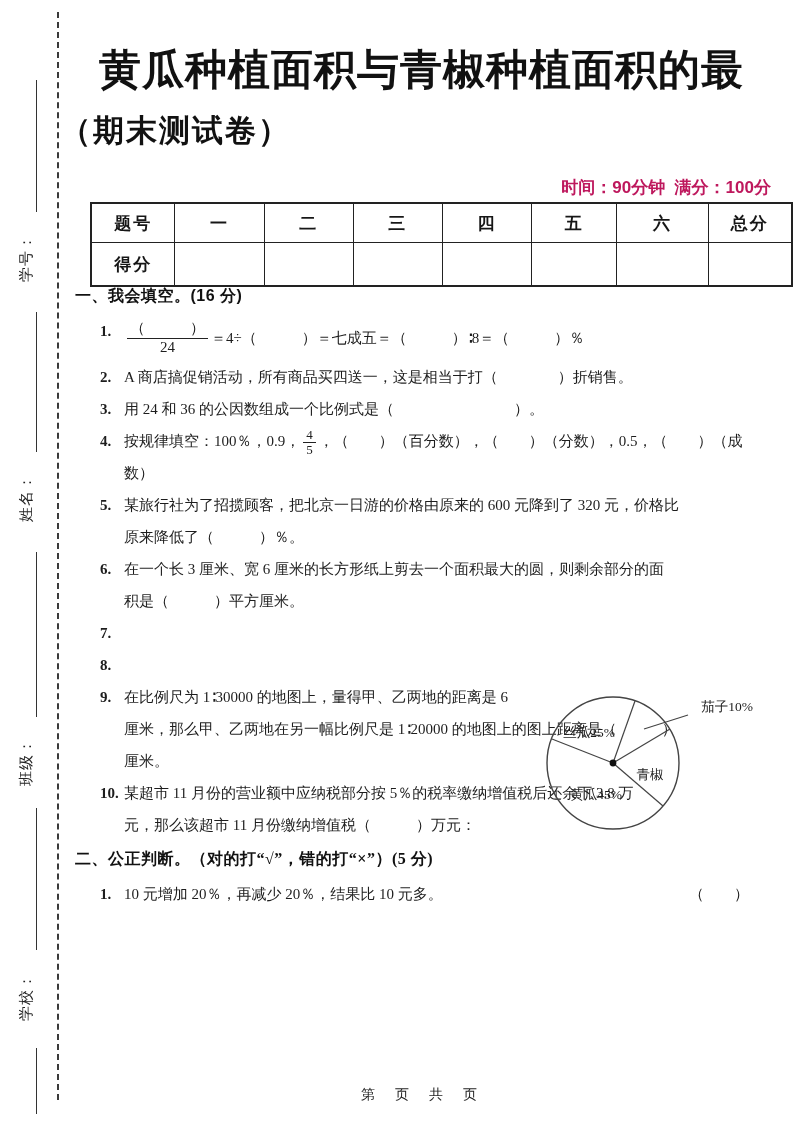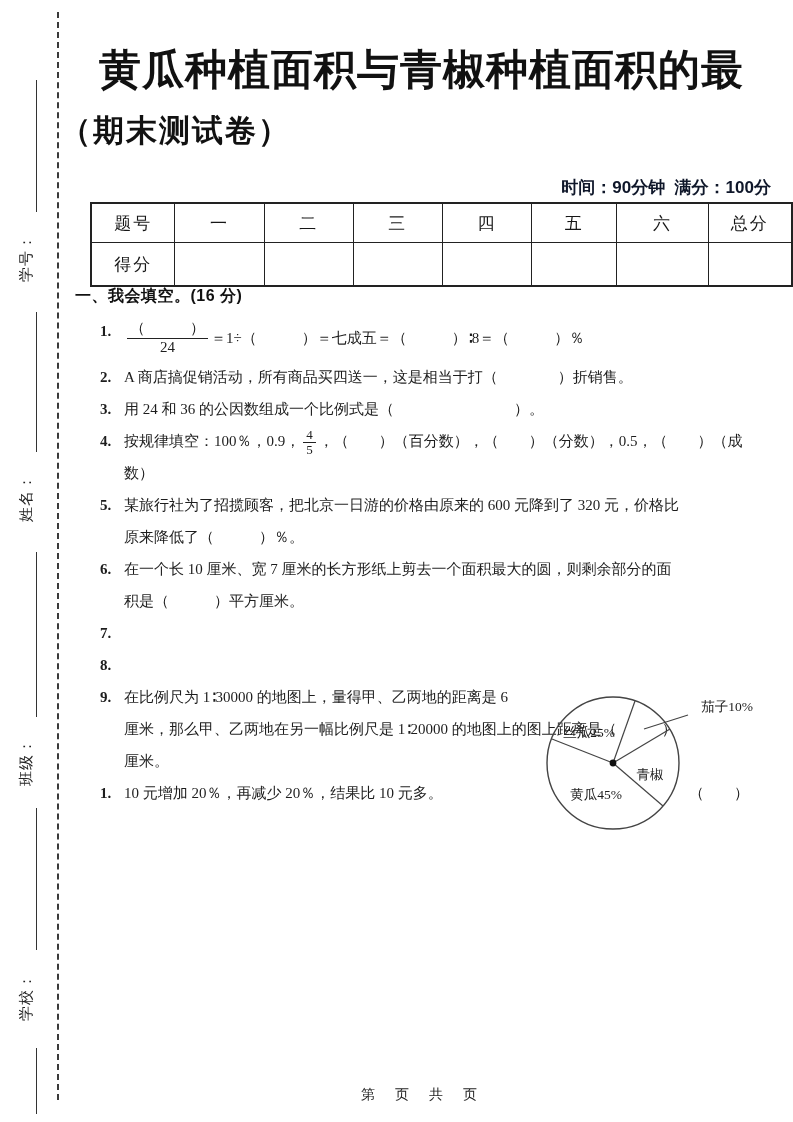--- a/index.html
+++ b/index.html
@@ -23,30 +23,30 @@
     font-weight:bold;font-size:42px;letter-spacing:1px;color:#111;
   }
   .subtitle{
     position:absolute;left:60px;top:110px;width:723px;
     font-family:"Liberation Sans","DejaVu Sans",sans-serif;
     font-weight:bold;font-size:31px;letter-spacing:2px;color:#111;
   }
   .info-line{
     position:absolute;top:176px;right:22px;
     font-family:"Liberation Sans","DejaVu Sans",sans-serif;
-    font-weight:bold;font-size:17px;color:#0f172a;white-space:pre;
+    font-weight:bold;font-size:17px;color:#be185d;white-space:pre;
   }
   
   table.score{
     position:absolute;left:90px;top:202px;border-collapse:collapse;
     table-layout:fixed;
   }
   table.score td{
     border:1.4px solid #222;text-align:center;vertical-align:middle;
-    font-weight:normal;font-size:17px;letter-spacing:2px;color:#161616;
+    font-weight:bold;font-size:17px;letter-spacing:2px;color:#161616;
   }
   table.score{border:2.4px solid #222;}
   tr.hdr td{height:36px;}
   tr.scr td{height:40px;}
   
   #content{position:absolute;left:75px;top:286px;width:712px;}
   .sec-heading{
     font-family:"Liberation Sans","DejaVu Sans",sans-serif;
     font-weight:bold;font-size:16px;color:#111;margin:0 0 8px 0;letter-spacing:.5px;
   }
@@ -115,21 +115,21 @@
   </tr>
 </tbody>
   </table>
 
 <div id="content">
 
   <div class="sec-heading">一、我会填空。(16 分)</div>
 
   <div class="q">
     <span class="qno">1.</span>
-    <span class="q1line"><span class="frac"><span class="fnum">（　　　）</span><span class="fden">24</span></span><span>＝1÷（　　　）＝七成五＝（　　　）∶8＝（　　　）％</span></span>
+    <span class="q1line"><span class="frac"><span class="fnum">（　　　）</span><span class="fden">24</span></span><span>＝4÷（　　　）＝七成五＝（　　　）∶8＝（　　　）％</span></span>
   </div>
 
   <div class="q">
     <span class="qno">2.</span>
     <span class="qtext">A 商店搞促销活动，所有商品买四送一，这是相当于打（　　　　）折销售。</span>
   </div>
 
   <div class="q">
     <span class="qno">3.</span>
     <span class="qtext">用 24 和 36 的公因数组成一个比例式是（　　　　　　　　）。</span>
@@ -142,40 +142,46 @@
   </div>
 
   <div class="q">
     <span class="qno">5.</span>
     <span class="qtext">某旅行社为了招揽顾客，把北京一日游的价格由原来的 600 元降到了 320 元，价格比
 原来降低了（　　　）％。</span>
   </div>
 
   <div class="q">
     <span class="qno">6.</span>
-    <span class="qtext">在一个长 10 厘米、宽 7 厘米的长方形纸上剪去一个面积最大的圆，则剩余部分的面
+    <span class="qtext">在一个长 3 厘米、宽 6 厘米的长方形纸上剪去一个面积最大的圆，则剩余部分的面
 积是（　　　）平方厘米。</span>
   </div>
 
   <div class="q">
     <span class="qno">7.</span>
   </div>
 
   <div class="q">
     <span class="qno">8.</span>
   </div>
 
   <div class="q">
     <span class="qno">9.</span>
     <span class="qtext">在比例尺为 1∶30000 的地图上，量得甲、乙两地的距离是 6
 厘米，那么甲、乙两地在另一幅比例尺是 1∶20000 的地图上的图上距离是（　　　）
 厘米。</span>
   </div>
 
-
+  <div class="q">
+    <span class="qno">10.</span>
+    <span class="qtext">某超市 11 月份的营业额中应纳税部分按 5％的税率缴纳增值税后还余下 3.8 万
+元，那么该超市 11 月份缴纳增值税（　　　）万元：</span>
+  </div>
+
+  <div class="sec-heading" style="margin-top:8px;"><span>二、公正判断。</span><span class="light">（对的打“√”，错的打“×”）(5 分)</span></div>
 
   <div class="q">
     <span class="qno">1.</span>
     <span class="qtext" style="flex:1;display:flex;"><span>10 元增加 20％，再减少 20％，结果比 10 元多。</span><span class="answer-blank">（　　）</span></span>
   </div>
 
 </div>
 
 <div class="pie-wrap">
   <svg width="262" height="182" viewBox="0 0 262 182">

